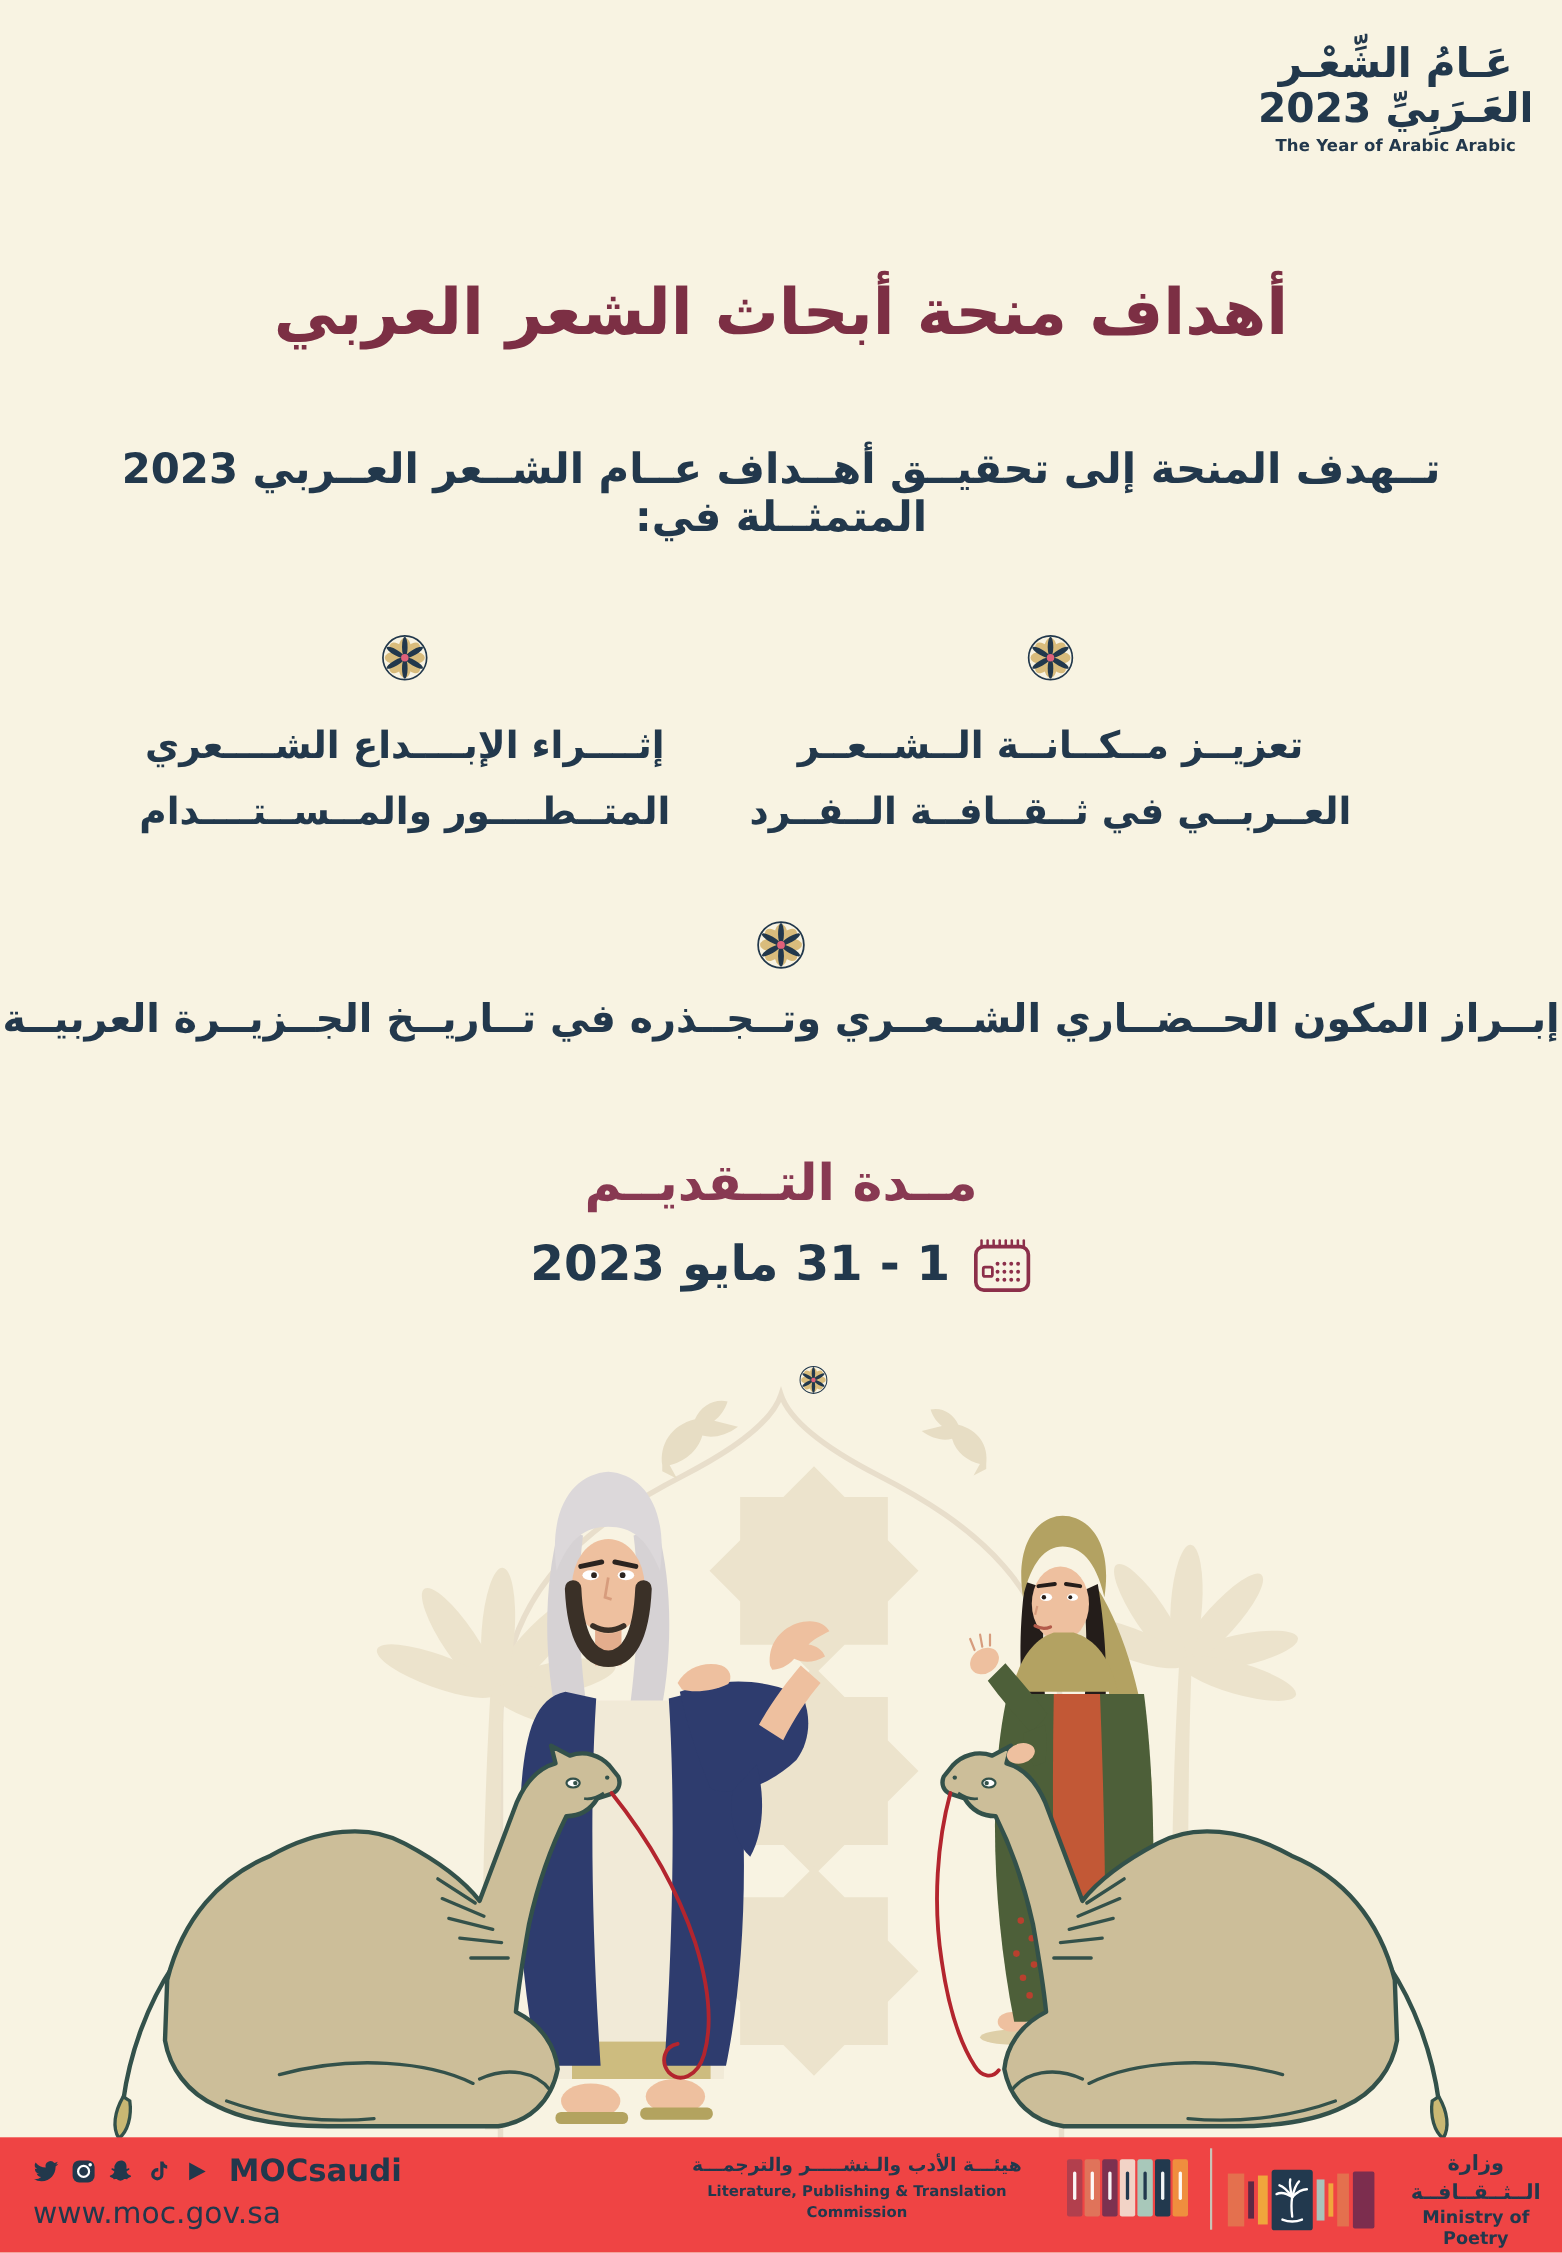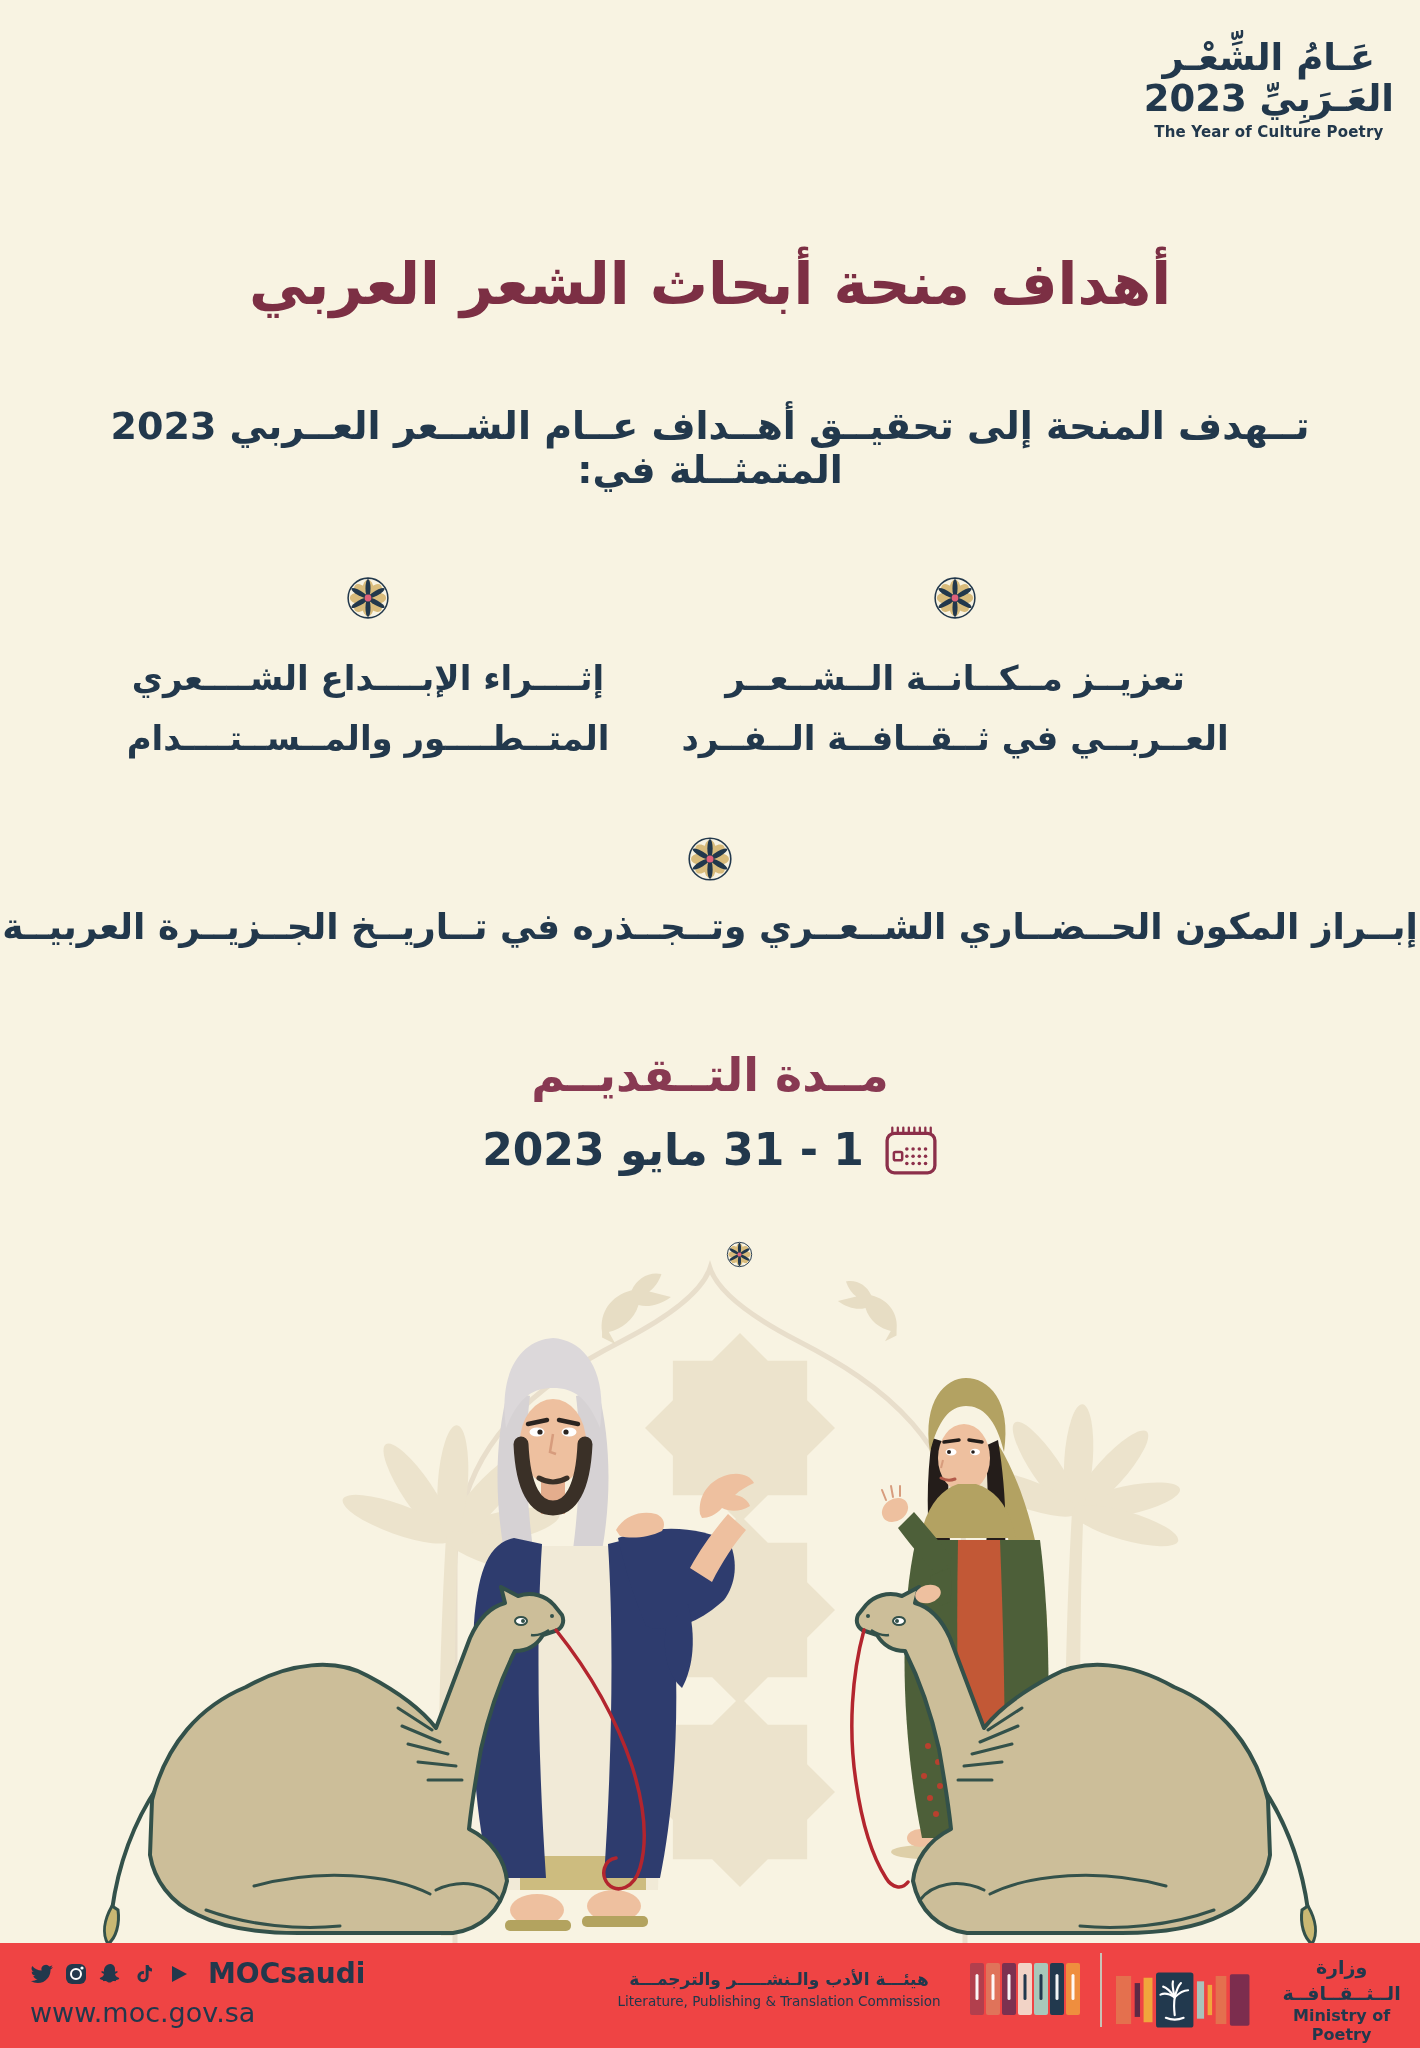--- a/index.html
+++ b/index.html
@@ -46,21 +46,21 @@
   .footer{position:absolute;top:1943px;left:0;width:1420px;height:105px;background:#ef4444;}
   .social{position:absolute;left:30px;top:14px;}
   .social-row{display:flex;align-items:center;gap:10px;}
   .social-row svg{width:24px;height:24px;fill:#22384c;}
   .handle{font-size:28px;font-weight:600;color:#22384c;margin-left:8px;}
   .website{font-size:27px;font-weight:500;color:#22384c;margin-top:7px;}
 
   .commission{position:absolute;left:598px;top:14px;display:flex;align-items:center;gap:10px;}
   .commission-text{width:362px;text-align:center;color:#22384c;}
   .commission-text .ar{font-size:17px;font-weight:700;line-height:1.5;}
-  .commission-text .en{font-size:13.5px;font-weight:400;line-height:1.4;}
+  .commission-text .en{font-size:13.5px;font-weight:700;line-height:1.4;}
   .commission-bars{display:flex;align-items:center;gap:2px;height:64px;}
   .cbar{width:14px;height:52px;border-radius:2px;position:relative;}
   .cbar::after{content:"";position:absolute;left:50%;top:11px;width:3px;height:26px;
         background:rgba(255,255,255,.95);border-radius:2px;transform:translateX(-50%);}
   .c1{background:#b23f4d;} .c2{background:#e0735a;} .c3{background:#7c3150;}
   .c4{background:#f2d3c6;} .c5{background:#a8c8ba;} .c6{background:#22394e;} .c7{background:#ef8e3e;}
   .c4::after,.c5::after{background:#22394e;}
 
   .vdivider{position:absolute;left:1100px;top:10px;width:2px;height:74px;background:#c9c3b6;}
 
@@ -110,21 +110,21 @@
       </g>
     </g>
   </defs>
 </svg>
 
 <div class="poster">
 
   <header class="brand" dir="rtl">
     <div class="ar1">عَـامُ الشِّعْـر</div>
     <div class="ar2">العَـرَبِيِّ 2023</div>
-    <div class="en" dir="ltr">The Year of Culture Poetry</div>
+    <div class="en" dir="ltr">The Year of Arabic Arabic</div>
   </header>
 
   <h1 class="title" dir="rtl">أهداف منحة أبحاث الشعر العربي</h1>
   <p class="intro" dir="rtl">تــهدف المنحة إلى تحقيــق أهــداف عــام الشــعر العــربي 2023 المتمثــلة في:</p>
 
   <section class="obj obj-right" dir="rtl">
     <svg class="flower" viewBox="-26 -26 52 52">
         <use href="#flower"></use>
       </svg>
     <p>تعزيــز مــكــانــة الــشــعــر

